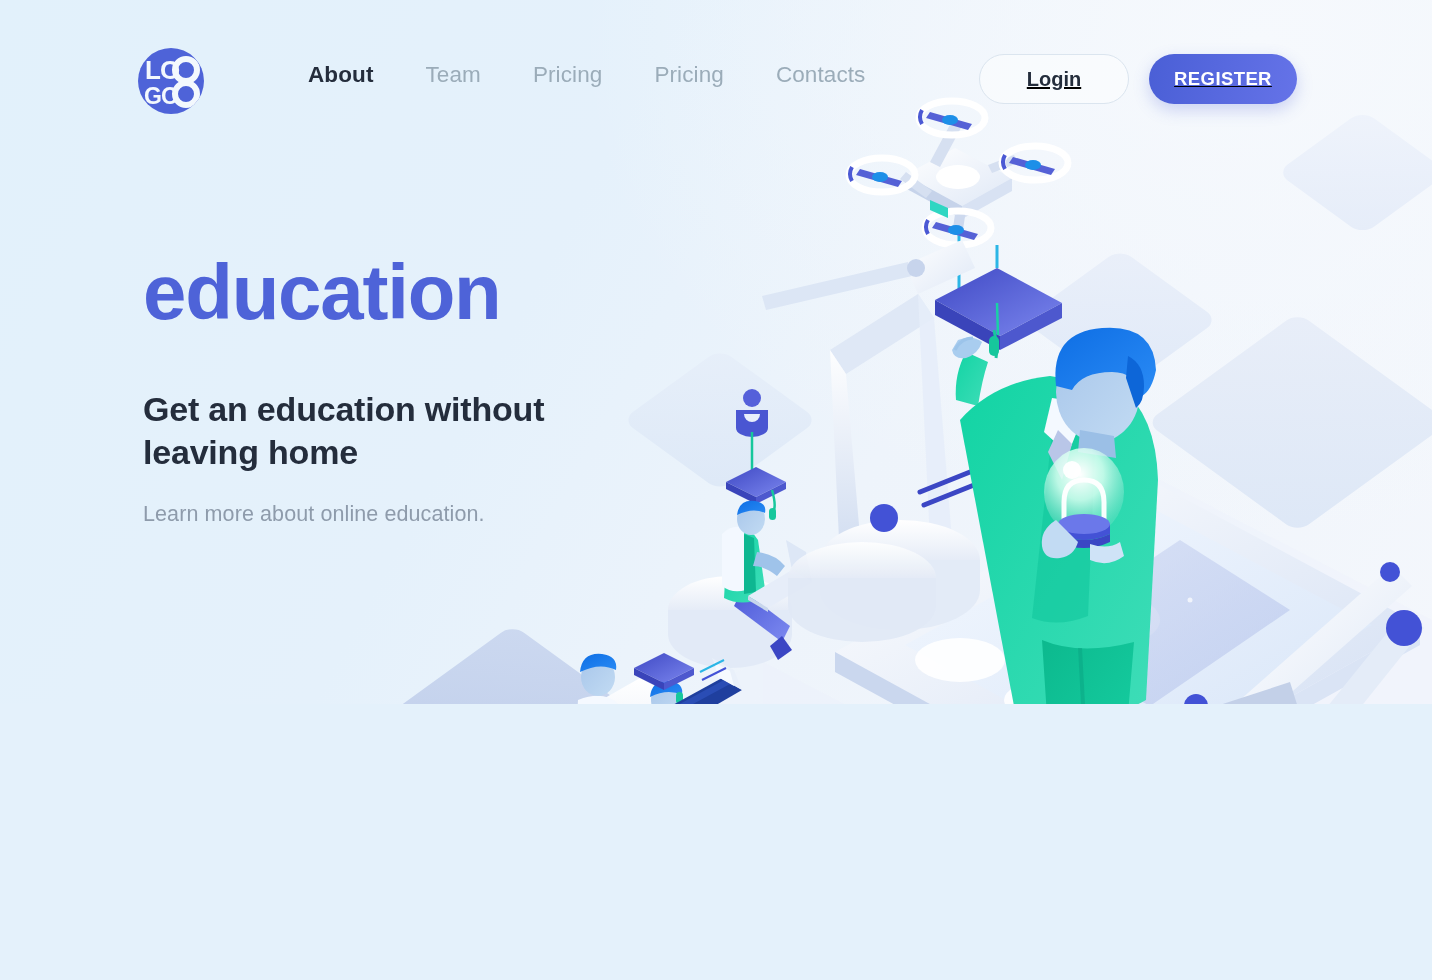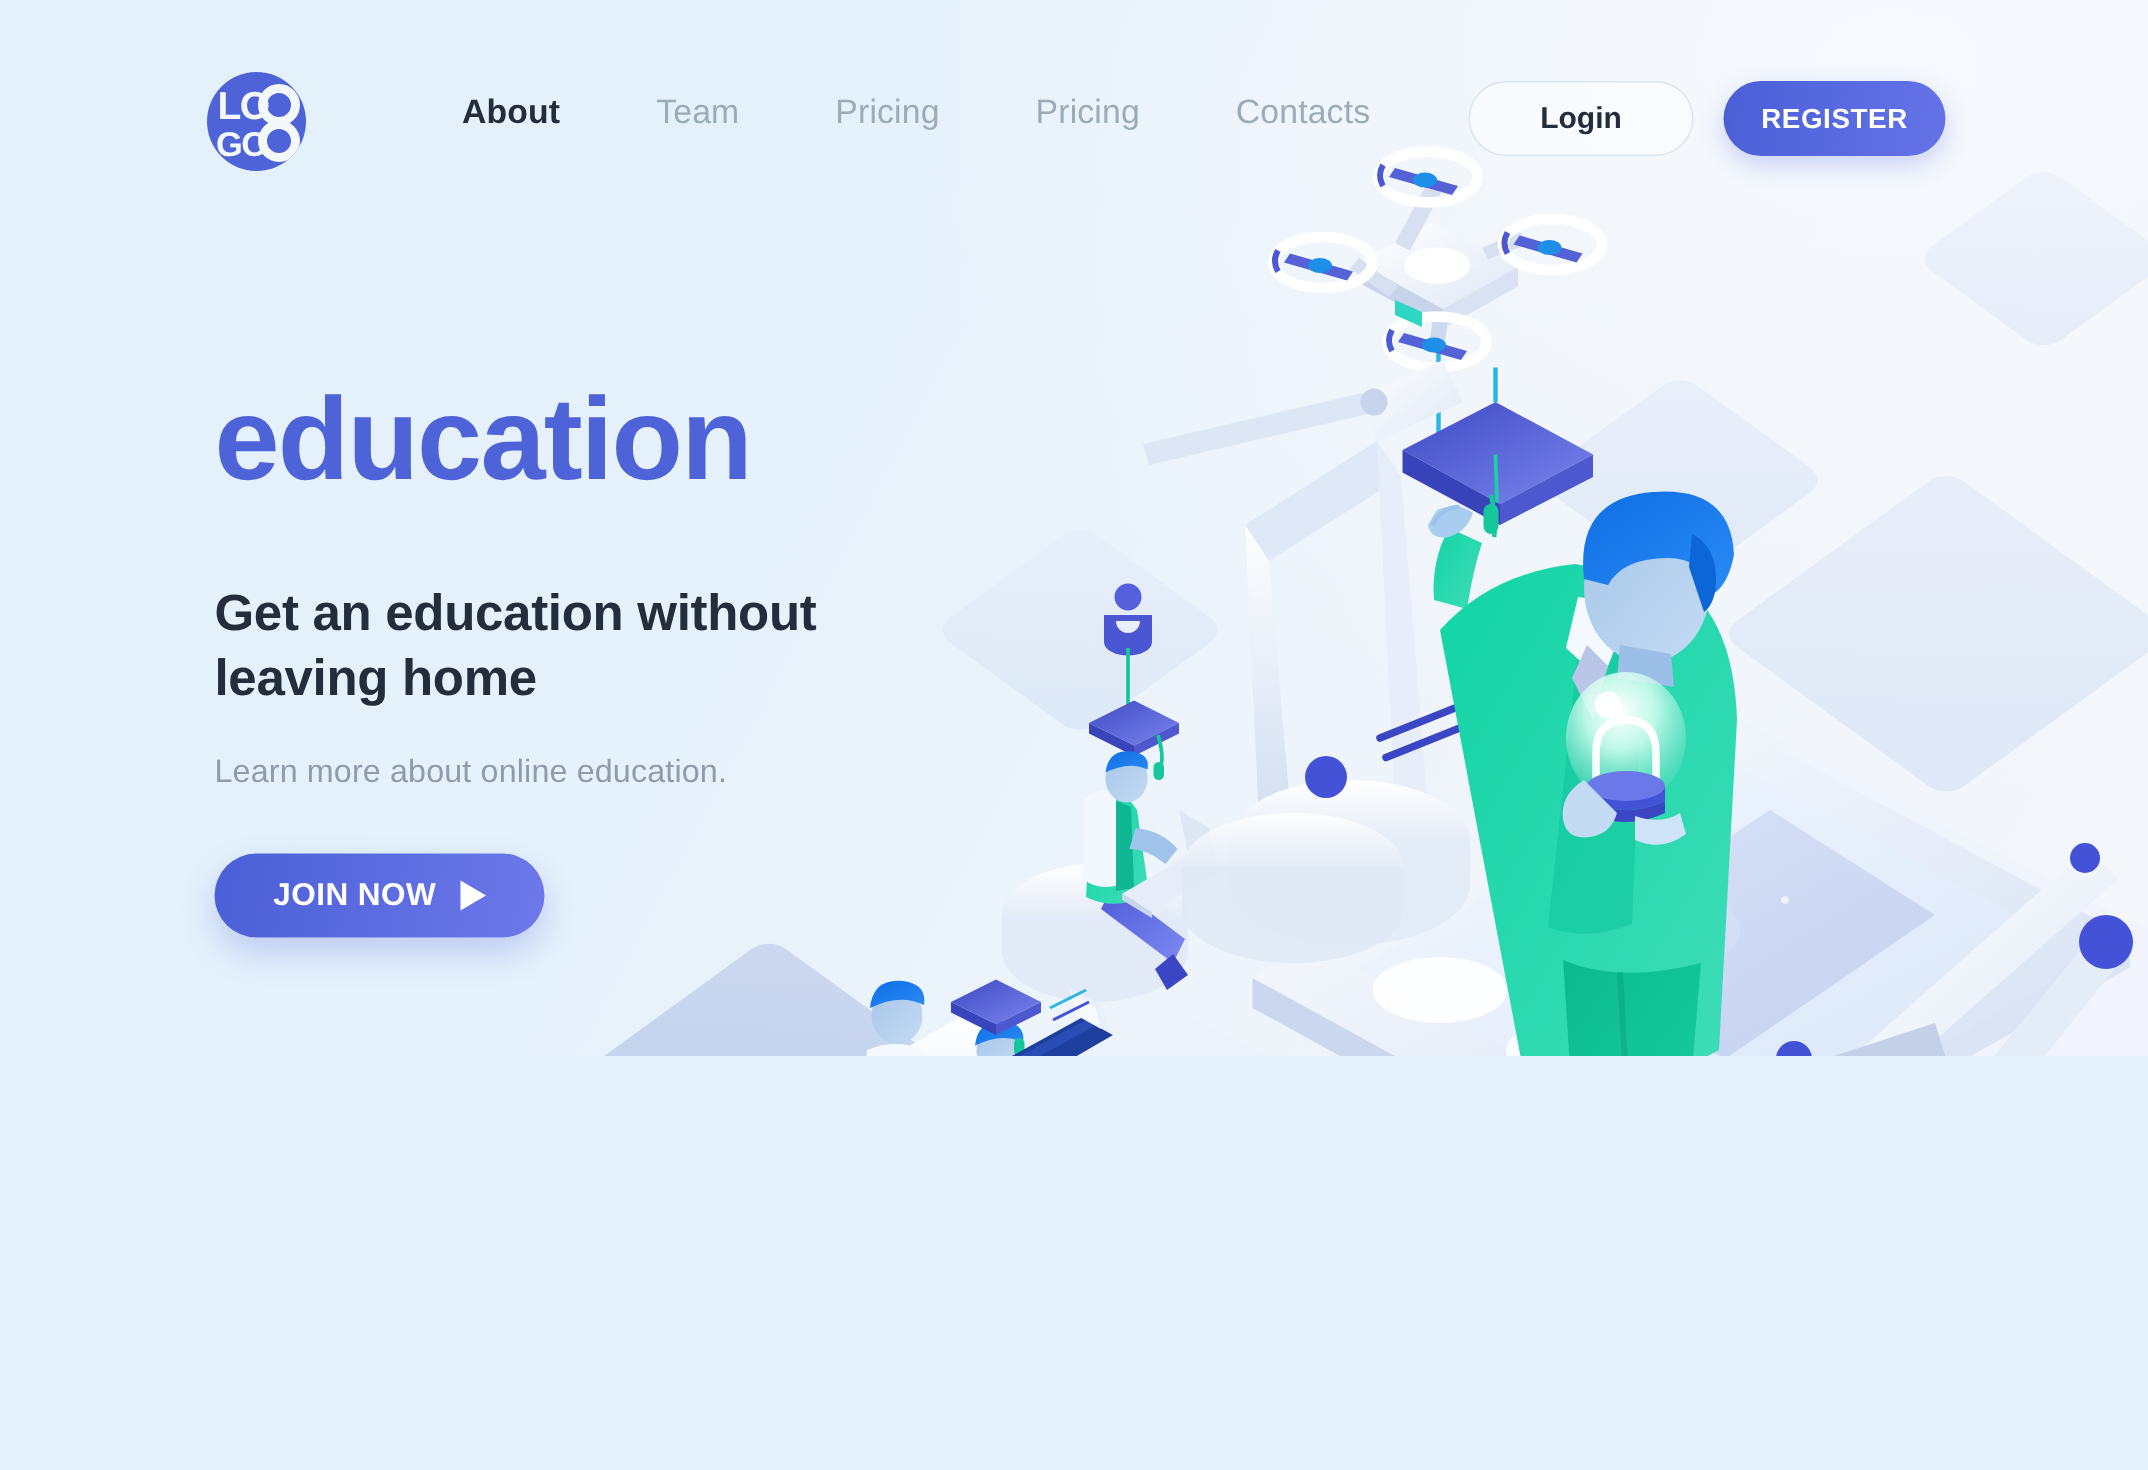--- a/index.html
+++ b/index.html
@@ -64,21 +64,21 @@
     letter-spacing: -1px;
   }
   .logo .l-L { left: 7px;  top: 9px; }
   .logo .l-G { left: 6px;  top: 35px; font-size: 23px; }
   .logo .r-O { right: 4px; top: 8px;  width: 28px; height: 28px; }
   .logo .r-O2{ right: 4px; top: 32px; width: 28px; height: 28px; }
 
   .nav {
     display: flex;
     align-items: center;
-    gap: 16px;
+    gap: 4px;
     margin-left: 80px;
     margin-top: 6px;
     text-align: right;
   }
   .nav-item {
     font-size: 22.5px;
     color: #9bacb9;
     padding: 4px 24px;
     letter-spacing: 0.1px;
     cursor: pointer;
@@ -88,20 +88,21 @@
     color: #242d3c;
     font-weight: 700;
   }
 
   .actions {
     margin-left: auto;
     display: flex;
     align-items: center;
     gap: 20px;
     margin-top: 2px;
+    text-decoration: underline;
   }
   .btn-login {
     width: 150px; height: 50px;
     border-radius: 25px;
     border: 1.6px solid #dbe5ef;
     background: rgba(255,255,255,0.45);
     color: #242d3c;
     font-size: 20px;
     font-weight: 700;
     display: flex; align-items: center; justify-content: center;
@@ -605,19 +606,15 @@
   <section class="hero">
     <h1>
       <br>
       <span>education</span>
     </h1>
     <h2>
       <span>Get an education without</span><br>
       <span>leaving home</span>
     </h2>
     <p class="lead">Learn more about online education.</p>
-    <button class="btn-join">
-      <span>JOIN NOW</span>
-      <span class="play-tri"></span>
-    </button>
   </section>
 
 </div>
 
 </body></html>

